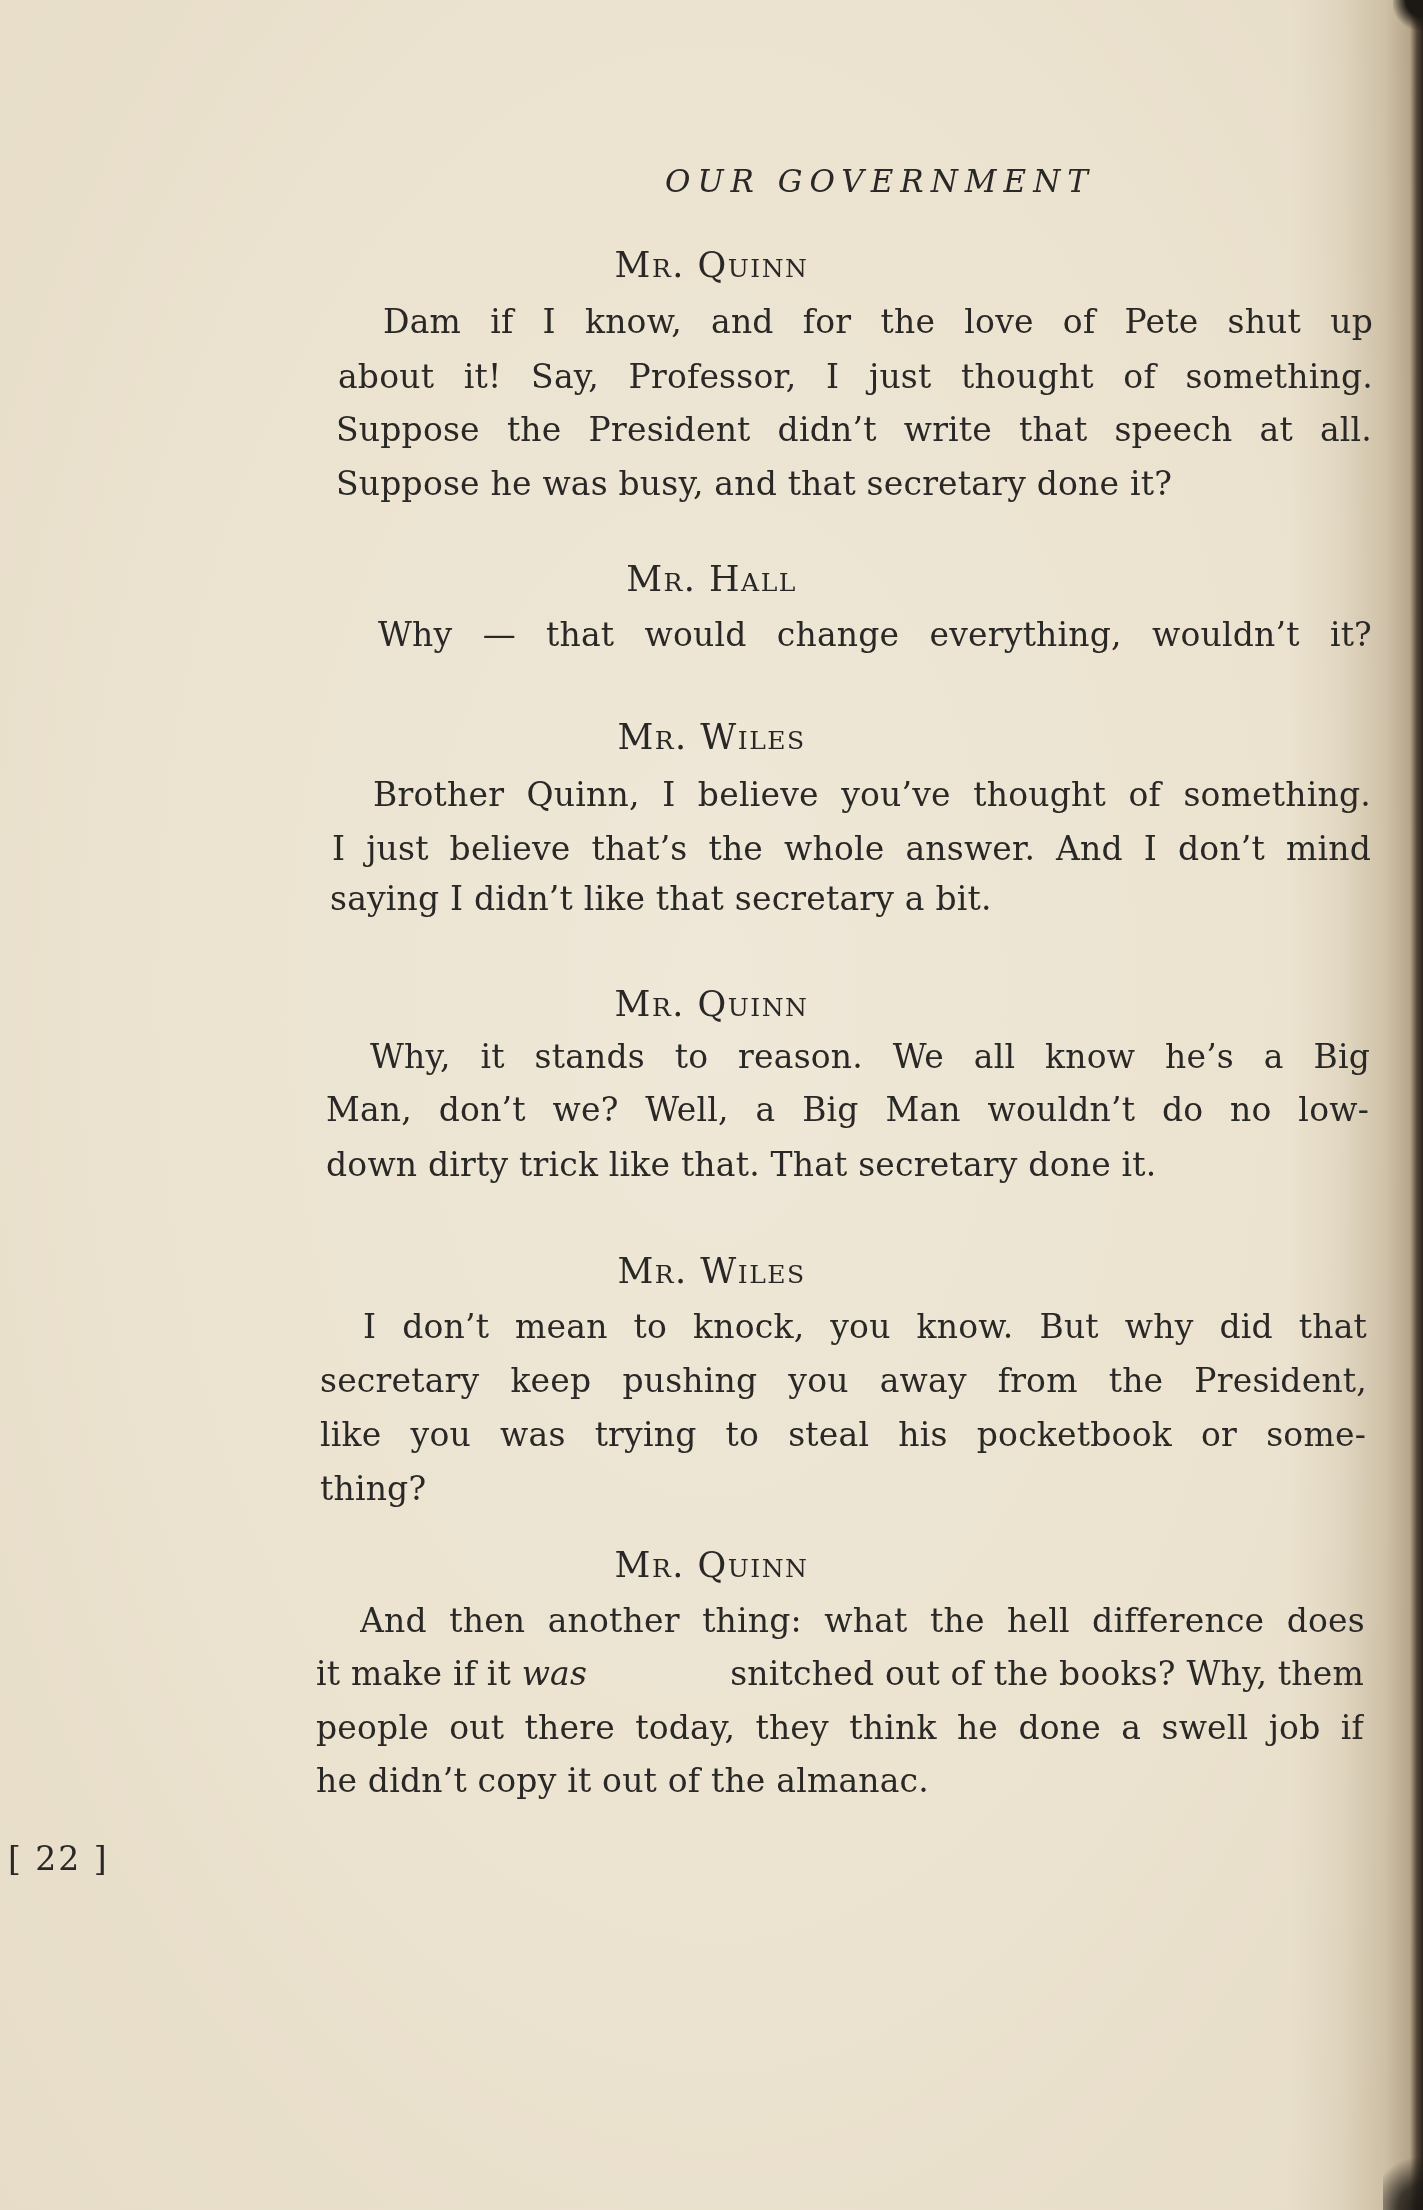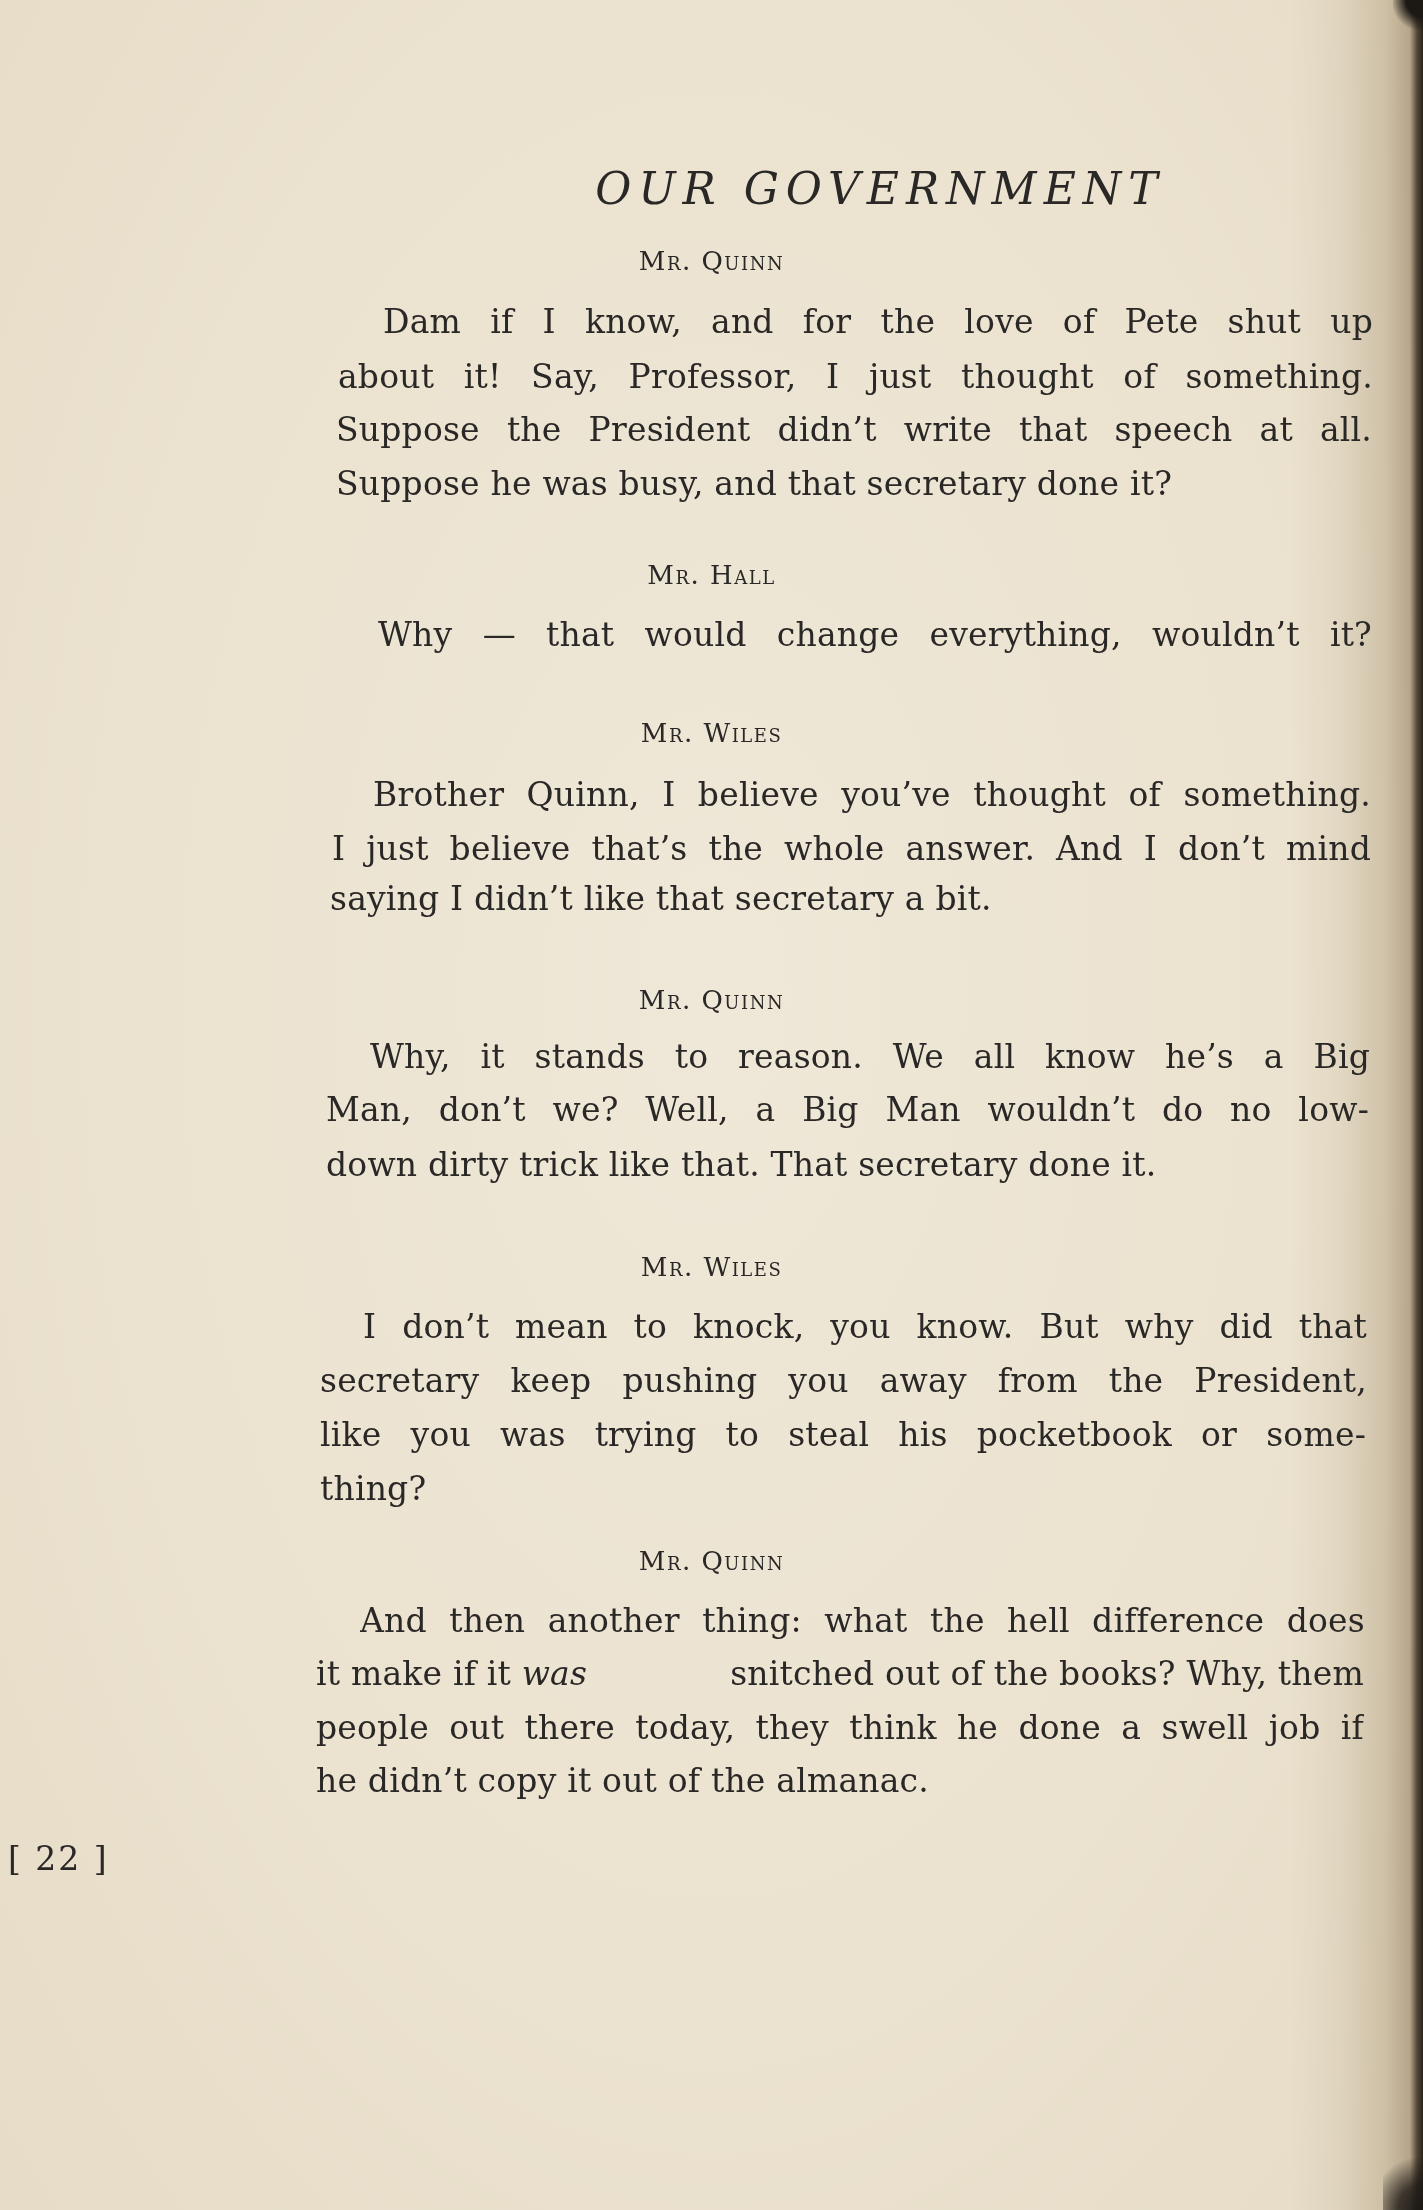--- a/index.html
+++ b/index.html
@@ -43,30 +43,30 @@
       text-align-last: justify;
       white-space: normal;
       height: 40px;
       overflow: hidden;
     }
     .running-head {
       position: absolute;
       left: 585px; width: 590px;
       top: 163px;
       font-style: italic;
-      font-size: 44px;
+      font-size: 31px;
       letter-spacing: 7px;
       text-align: center;
       white-space: nowrap;
     }
     .speaker {
       position: absolute;
       left: 0; width: 1423px;
       text-align: center;
-      font-size: 26px;
+      font-size: 35px;
       font-variant: small-caps;
       letter-spacing: 1.5px;
       white-space: nowrap;
       line-height: 1;
     }
     .speaker span { display: inline-block; }
     .pagenum {
       position: absolute;
       left: 8px; width: 1423px; text-align: left;
       font-size: 33px; letter-spacing: 2px; line-height: 1;

